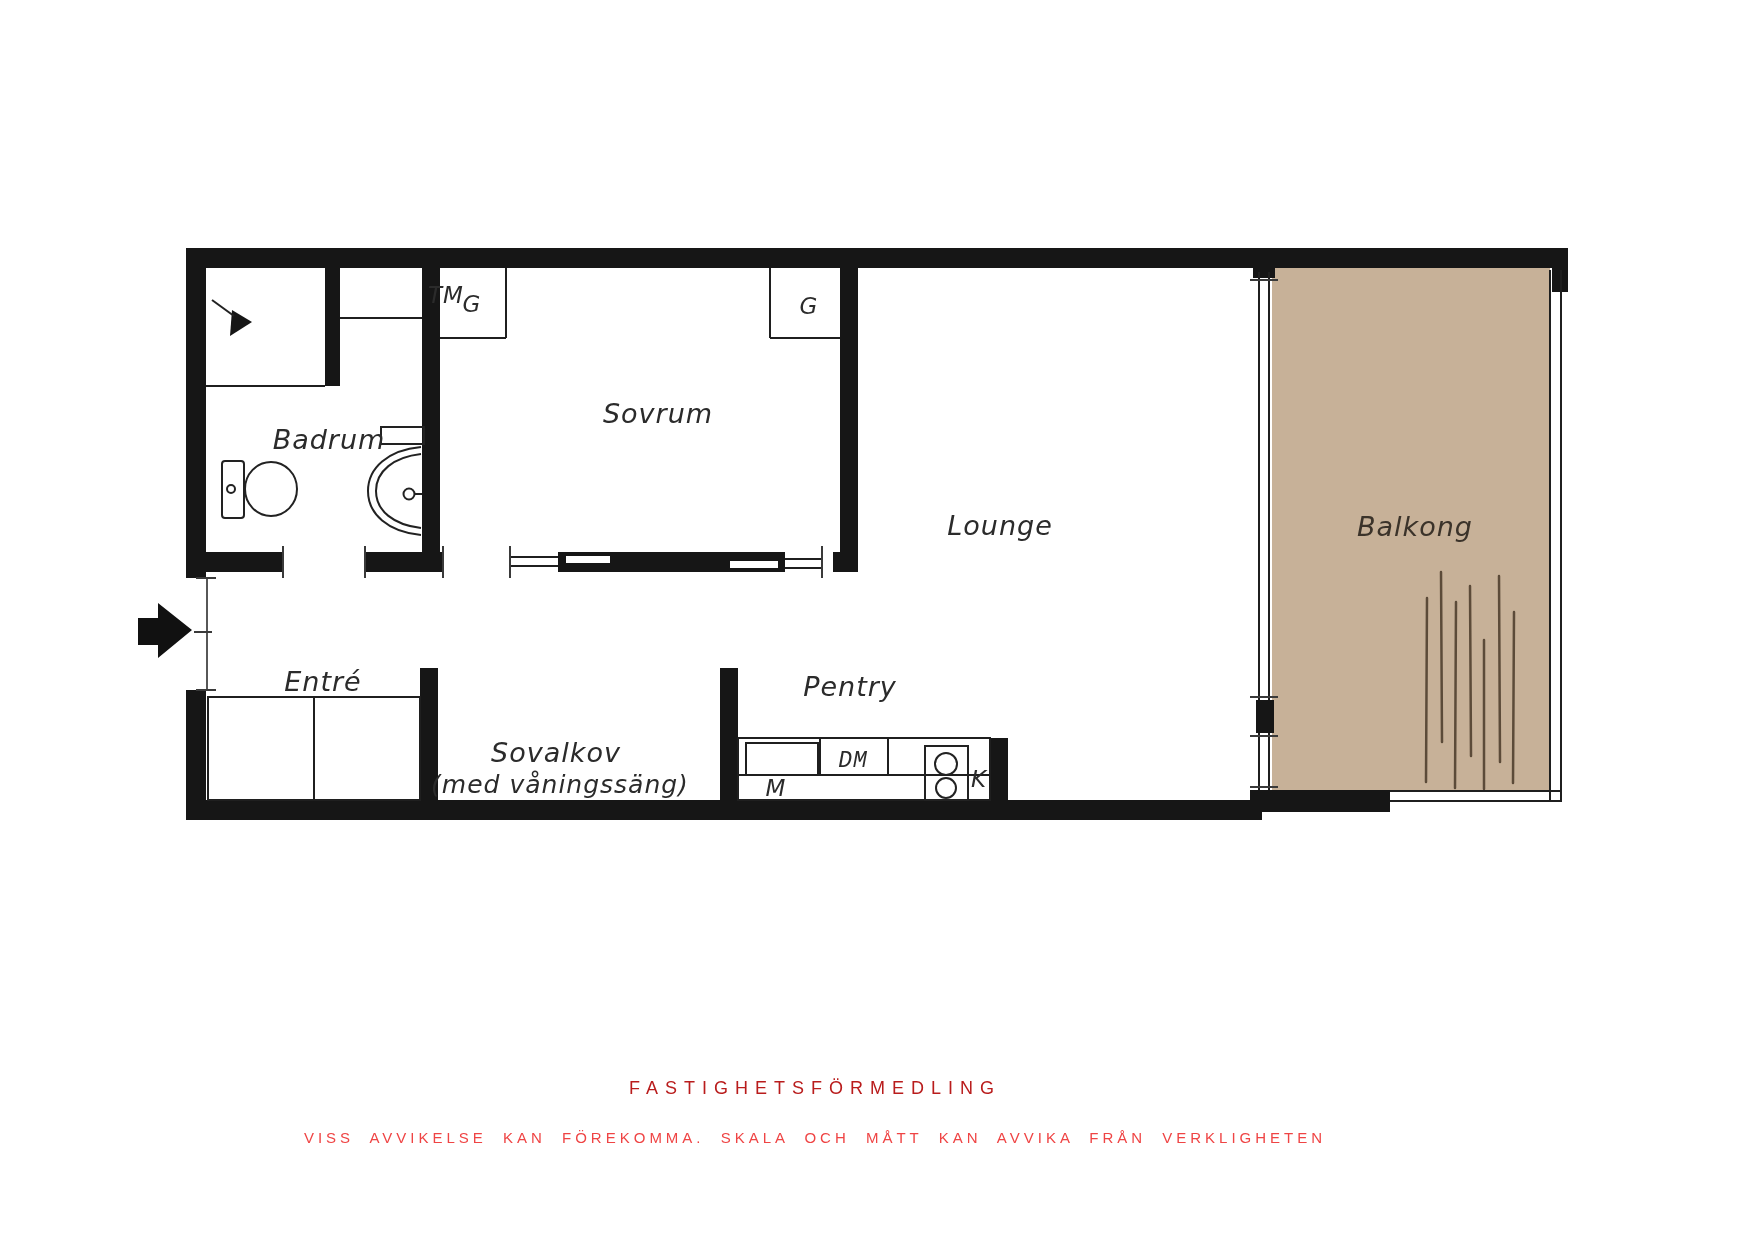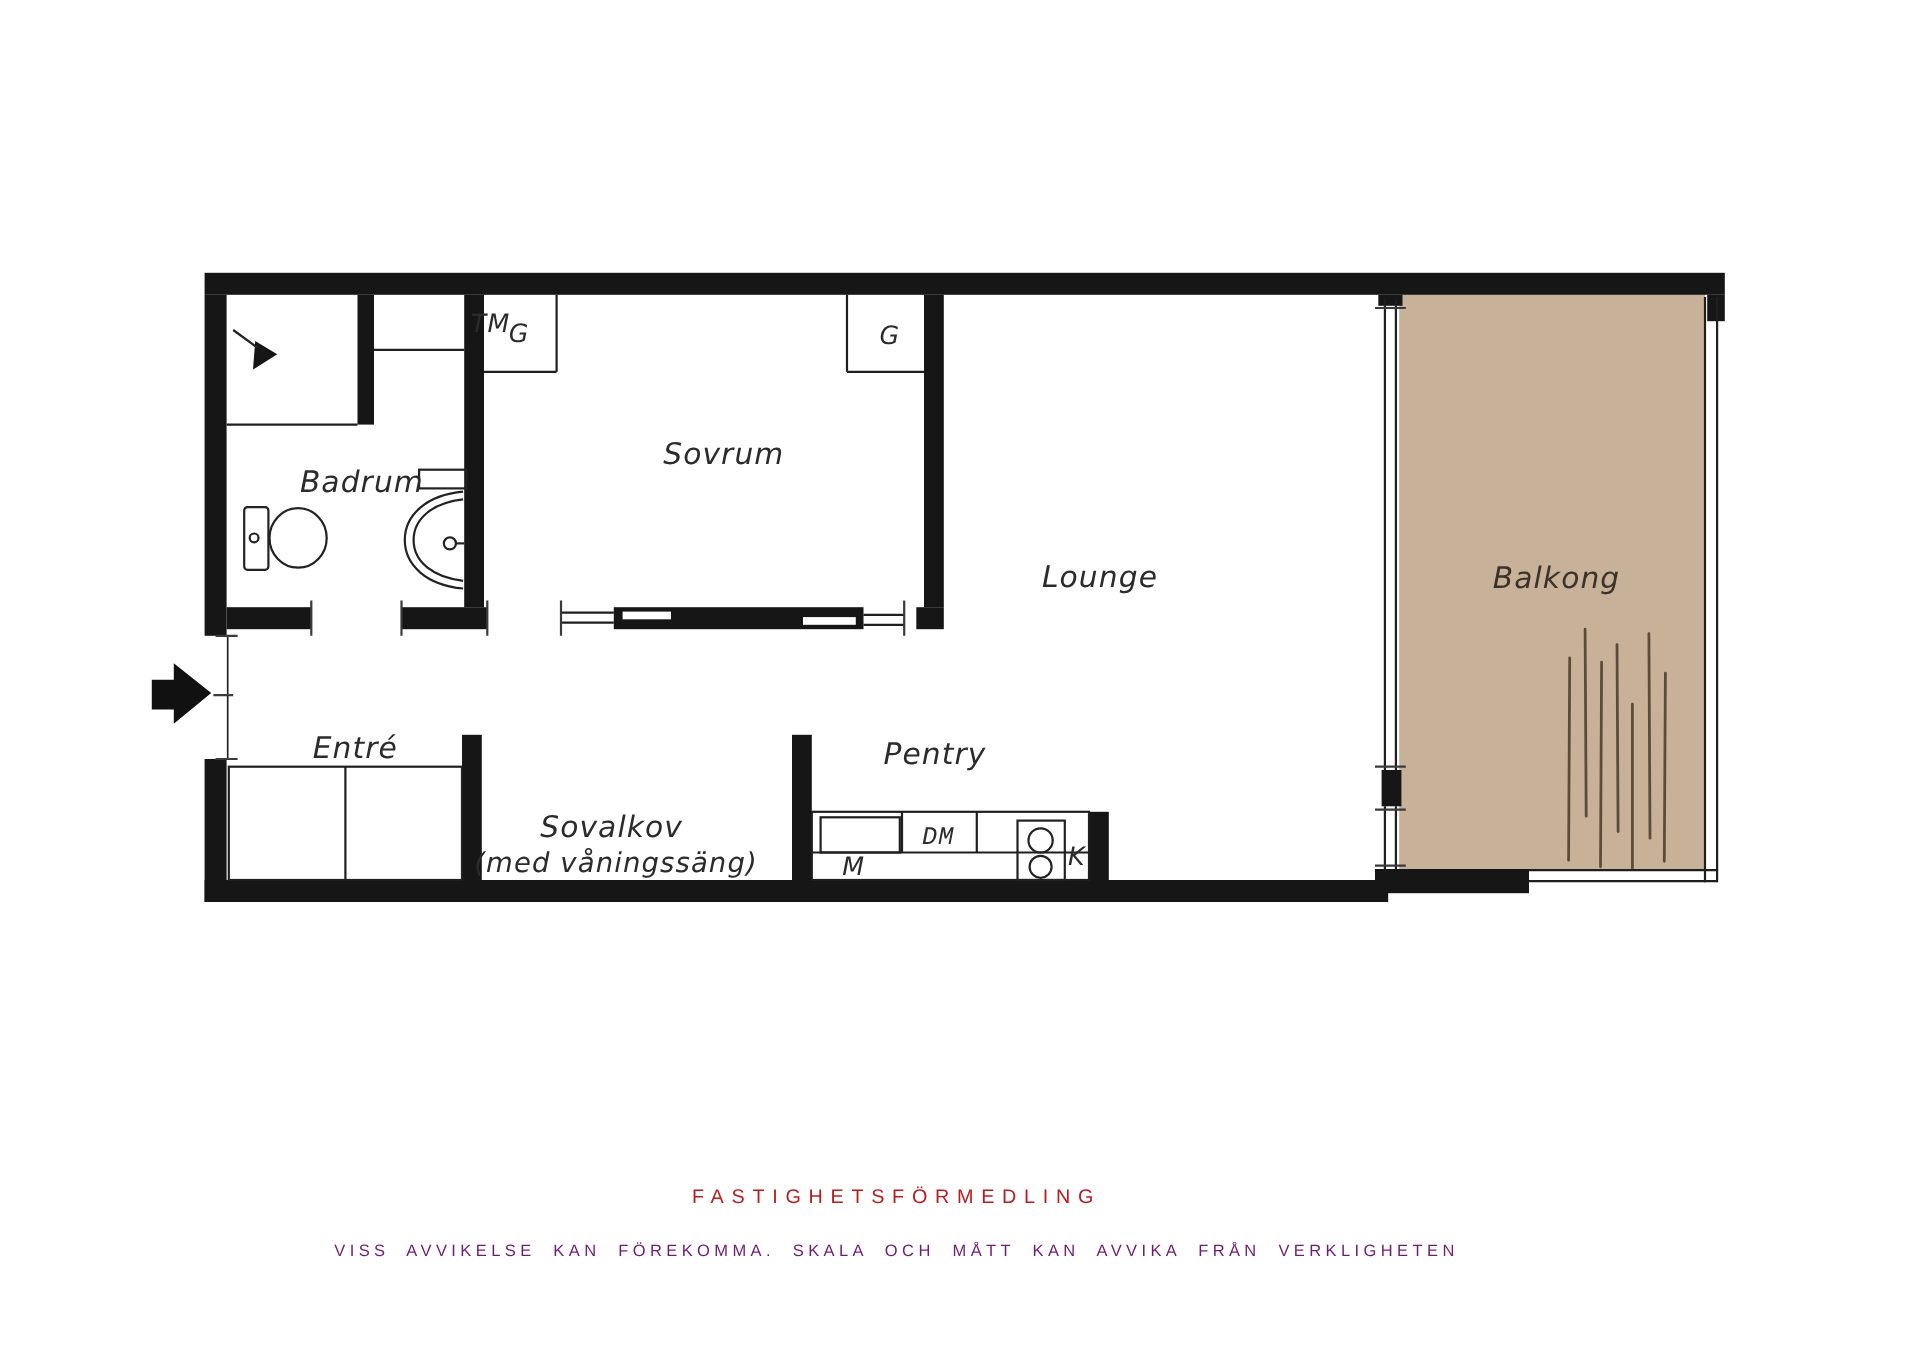--- a/index.html
+++ b/index.html
@@ -15,21 +15,21 @@
   .room{position:absolute;}
   .footer{position:absolute;left:815px;top:1066px;transform:translateX(-50%);
           display:flex;flex-direction:column;align-items:center;}
   .brand-row{display:flex;align-items:flex-end;gap:14px;color:#141414;}
   .brand-name{font-family:"Liberation Sans",sans-serif;font-size:28px;font-weight:400;
               letter-spacing:2px;line-height:1;white-space:nowrap;}
   .brand-mark{width:46px;height:64px;display:block;}
   .brand-sub{margin-top:12px;font-family:"Liberation Sans",sans-serif;font-size:18px;
              letter-spacing:7px;color:#b91c1c;white-space:nowrap;}
   .disclaimer{margin-top:30px;font-family:"Liberation Sans",sans-serif;font-size:15px;
-              letter-spacing:4px;word-spacing:8px;color:#701a75;white-space:nowrap;}
+              letter-spacing:4px;word-spacing:8px;color:#ef4444;white-space:nowrap;}
 </style>
 </head>
 <body>
 
 <div class="canvas">
 
   <svg class="plan-svg" viewBox="0 0 1754 1240">
 
     <rect x="1272" y="268" width="278" height="523" fill="#c7b198"></rect>
 

